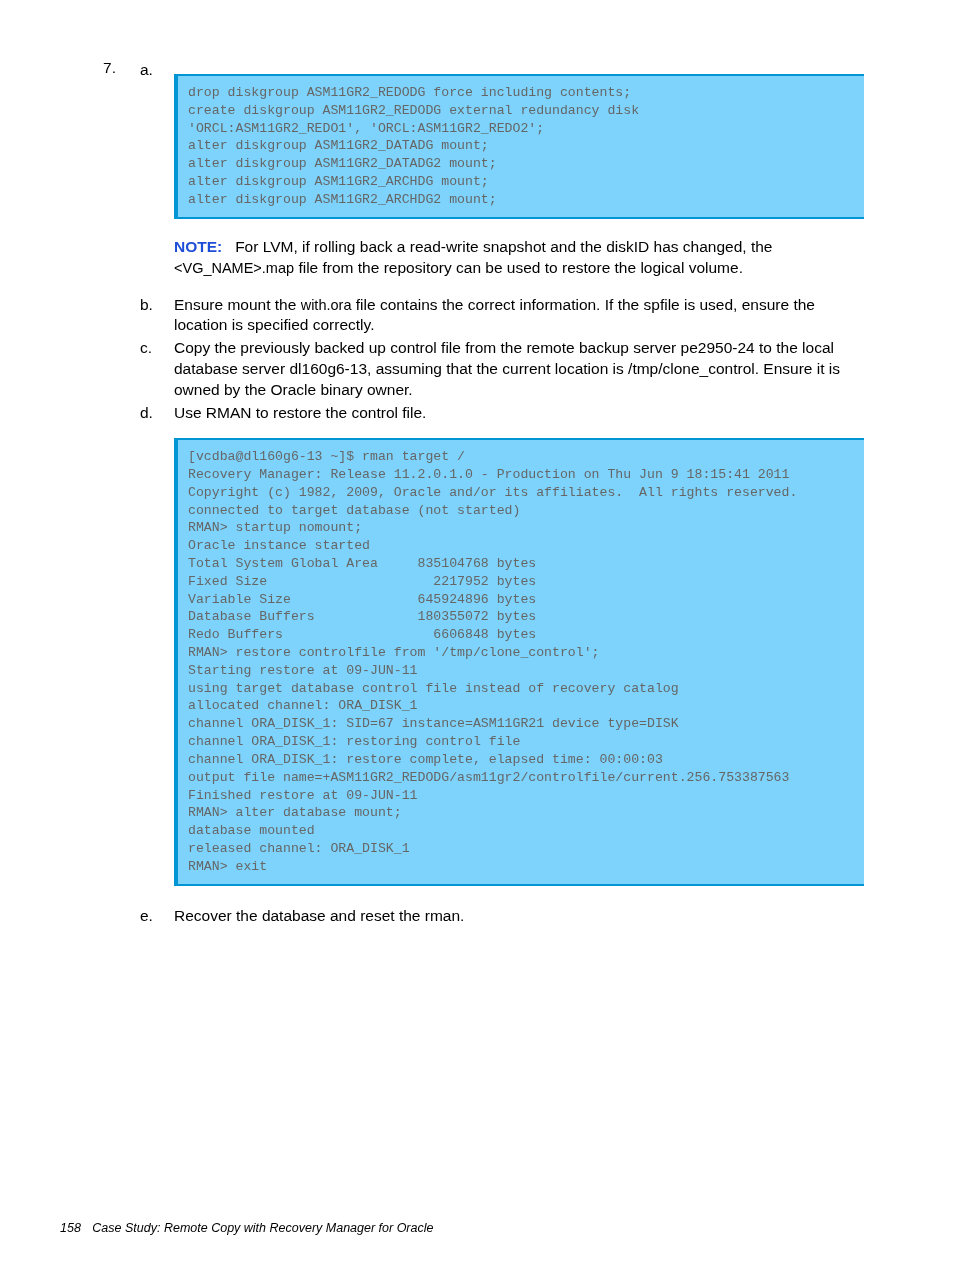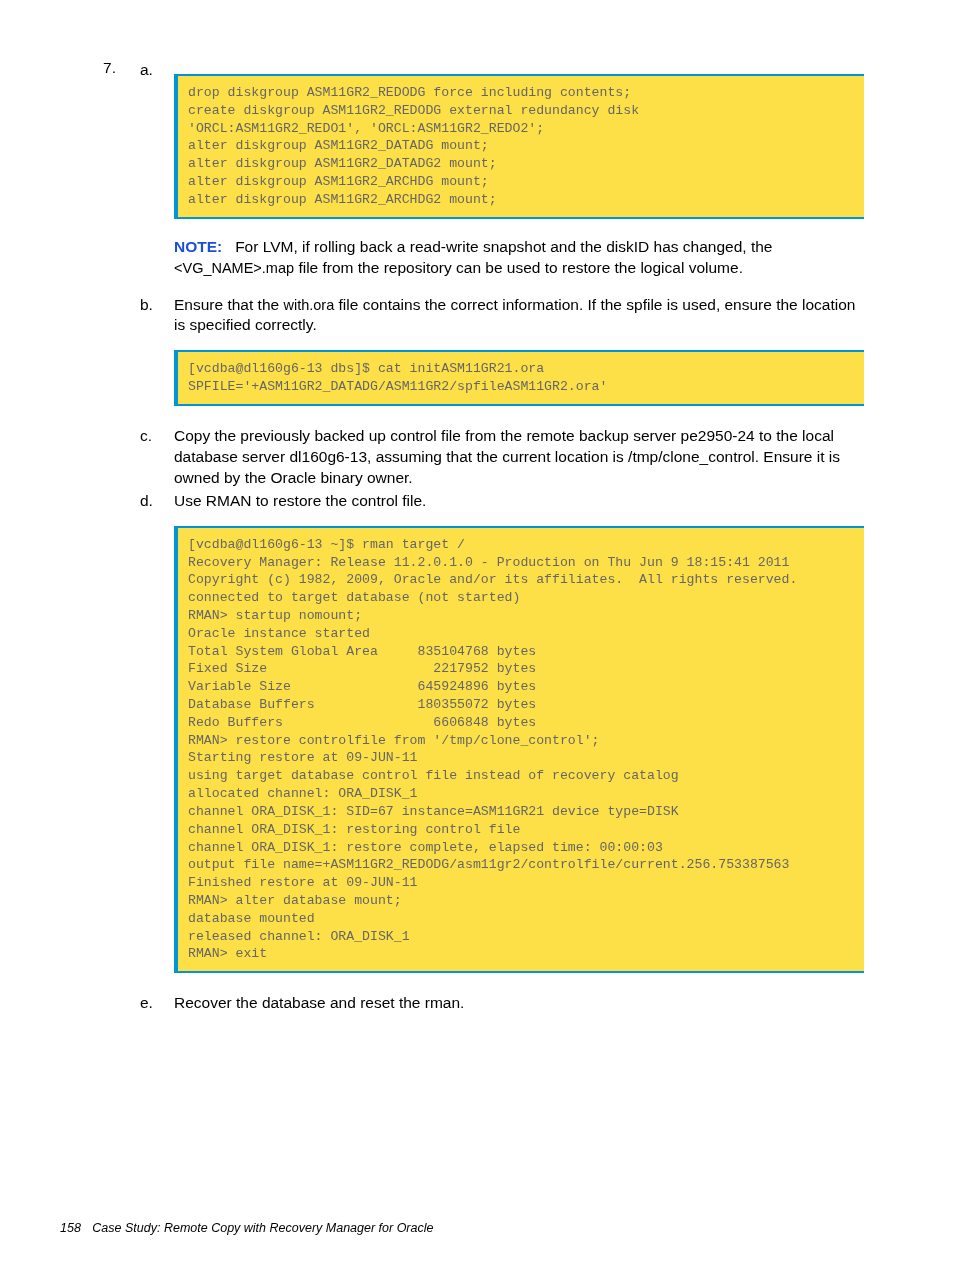--- a/index.html
+++ b/index.html
@@ -20,21 +20,21 @@
   .content-main { flex: 1; }
   .ol-sub { list-style: none; margin-top: 2px; }
   .ol-sub > li { display: flex; margin-bottom: 2px; }
   .letter { width: 38px; text-align: left; padding-left: 4px; }
   .sub-body { flex: 1; }
   .codebox {
     border-top: 2px solid #0096d6;
     border-bottom: 2px solid #0096d6;
     border-left: 4px solid #0096d6;
     border-right: none;
-    background: #fde047;
+    background: #7dd3fc;
     font-family: "Courier New", monospace;
     font-size: 13.2px;
     line-height: 1.35;
     color: #666;
     padding: 8px 10px;
     white-space: pre;
     overflow: hidden;
     margin: 14px 0 18px 0;
   }
   .note-label { color: #1d4ed8; font-weight: bold; }
@@ -74,24 +74,22 @@
               <span> &nbsp; </span>
               <span>For LVM, if rolling back a read-write snapshot and the diskID has changed, the </span><span class="mono">&lt;VG_NAME&gt;.map</span><span> file from the repository can be used to restore the logical volume.</span>
             </div>
           </div>
         </li>
 
         <li>
           <div class="letter">b.</div>
           <div class="sub-body">
             <div>
-              <span>Ensure that the </span><span class="mono">with.ora</span><span> file contains the correct information. If the spfile is used, ensure the location is specified correctly.</span>
+              <span>Ensure mount the </span><span class="mono">with.ora</span><span> file contains the correct information. If the spfile is used, ensure the location is specified correctly.</span>
             </div>
-            <div class="codebox">[vcdba@dl160g6-13 dbs]$ cat initASM11GR21.ora
-SPFILE='+ASM11GR2_DATADG/ASM11GR2/spfileASM11GR2.ora'</div>
           </div>
         </li>
 
         <li>
           <div class="letter">c.</div>
           <div class="sub-body">
             <div>Copy the previously backed up control file from the remote backup server pe2950-24 to the local database server dl160g6-13, assuming that the current location is /tmp/clone_control. Ensure it is owned by the Oracle binary owner.</div>
           </div>
         </li>
 

